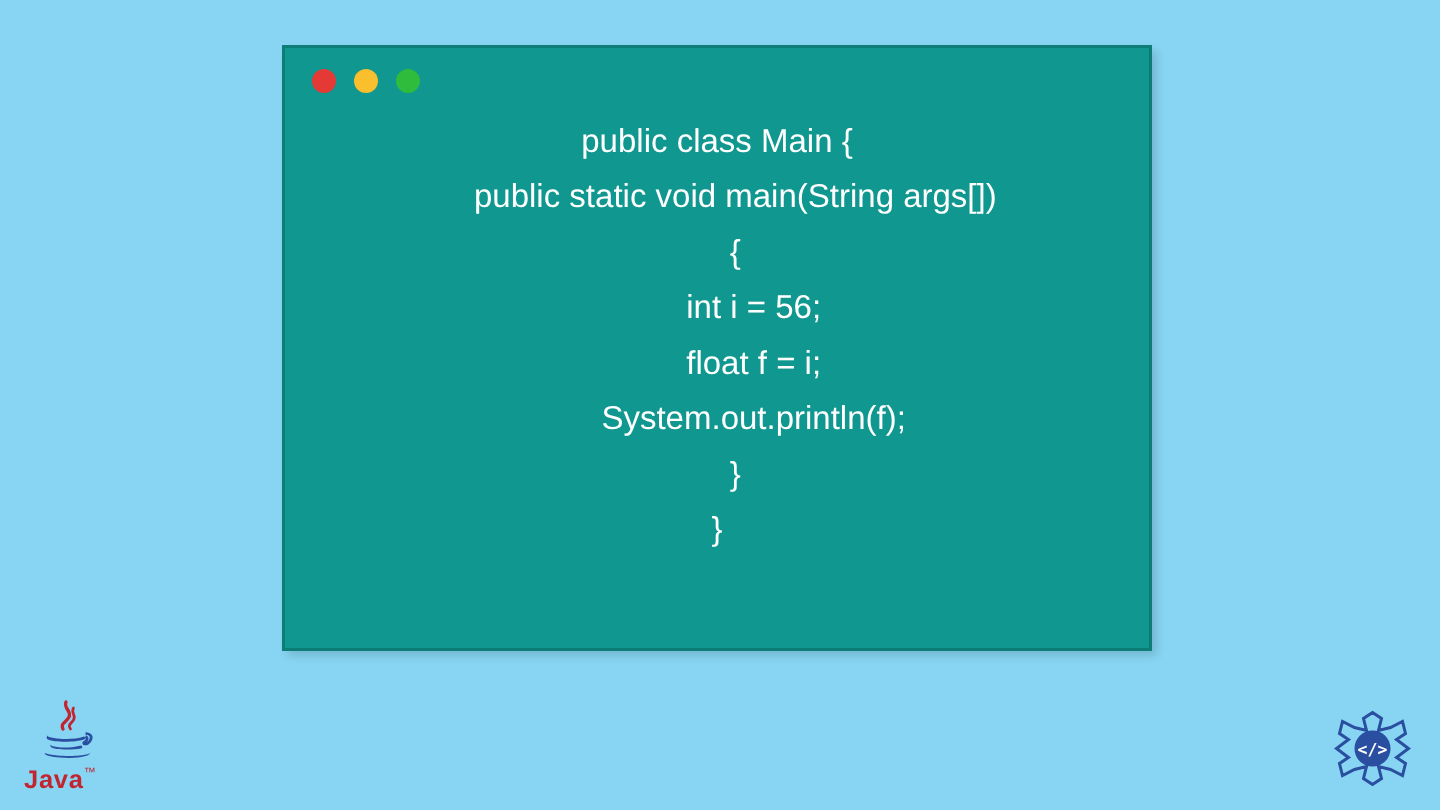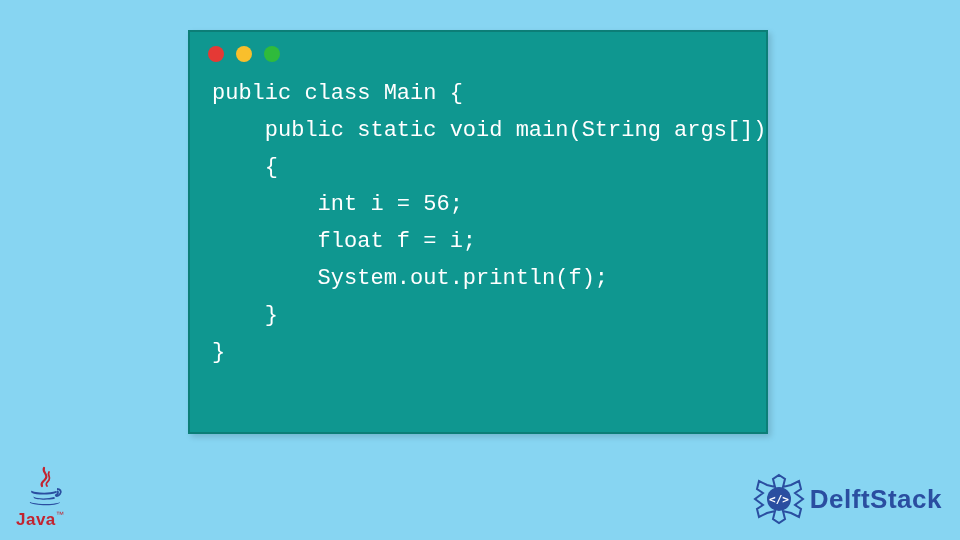--- a/index.html
+++ b/index.html
@@ -32,22 +32,23 @@
     border-radius: 50%;
   }
   .dot.red { background: #e53935; }
   .dot.yellow { background: #f9bf2c; }
   .dot.green { background: #2fbb3c; }
   .code-area {
     padding: 8px 22px 20px 22px;
     color: #ffffff;
     font-size: 22px;
     line-height: 1.68;
-    font-family: Liberation Mono, monospace;
+    font-family: Liberation Sans, sans-serif;
     white-space: pre;
+    text-align: center;
   }
   .java-logo {
     position: absolute;
     left: 16px;
     bottom: 10px;
     width: 56px;
     text-align: left;
   }
   .java-cup {
     width: 44px;
@@ -126,14 +127,13 @@
     <svg viewBox="0 0 54 54" width="54" height="54">
       <g transform="translate(27,27)">
         <g stroke="#2a4ea0" stroke-width="2" fill="none">
           <path d="M 0 -24 L 6 -20 L 4 -12 L 12 -14 L 20 -18 L 22 -10 L 16 -6 L 24 0 L 16 6 L 22 10 L 20 18 L 12 14 L 4 12 L 6 20 L 0 24 L -6 20 L -4 12 L -12 14 L -20 18 L -22 10 L -16 6 L -24 0 L -16 -6 L -22 -10 L -20 -18 L -12 -14 L -4 -12 L -6 -20 Z"></path>
         </g>
         <circle r="12" fill="#2a4ea0"></circle>
         <text x="0" y="4" text-anchor="middle" fill="#ffffff" font-size="11" font-family="monospace" font-weight="bold">&lt;/&gt;</text>
       </g>
     </svg>
   </div>
-  <span class="delft-text">DelftStack</span>
 </div>
 
 </body></html>

